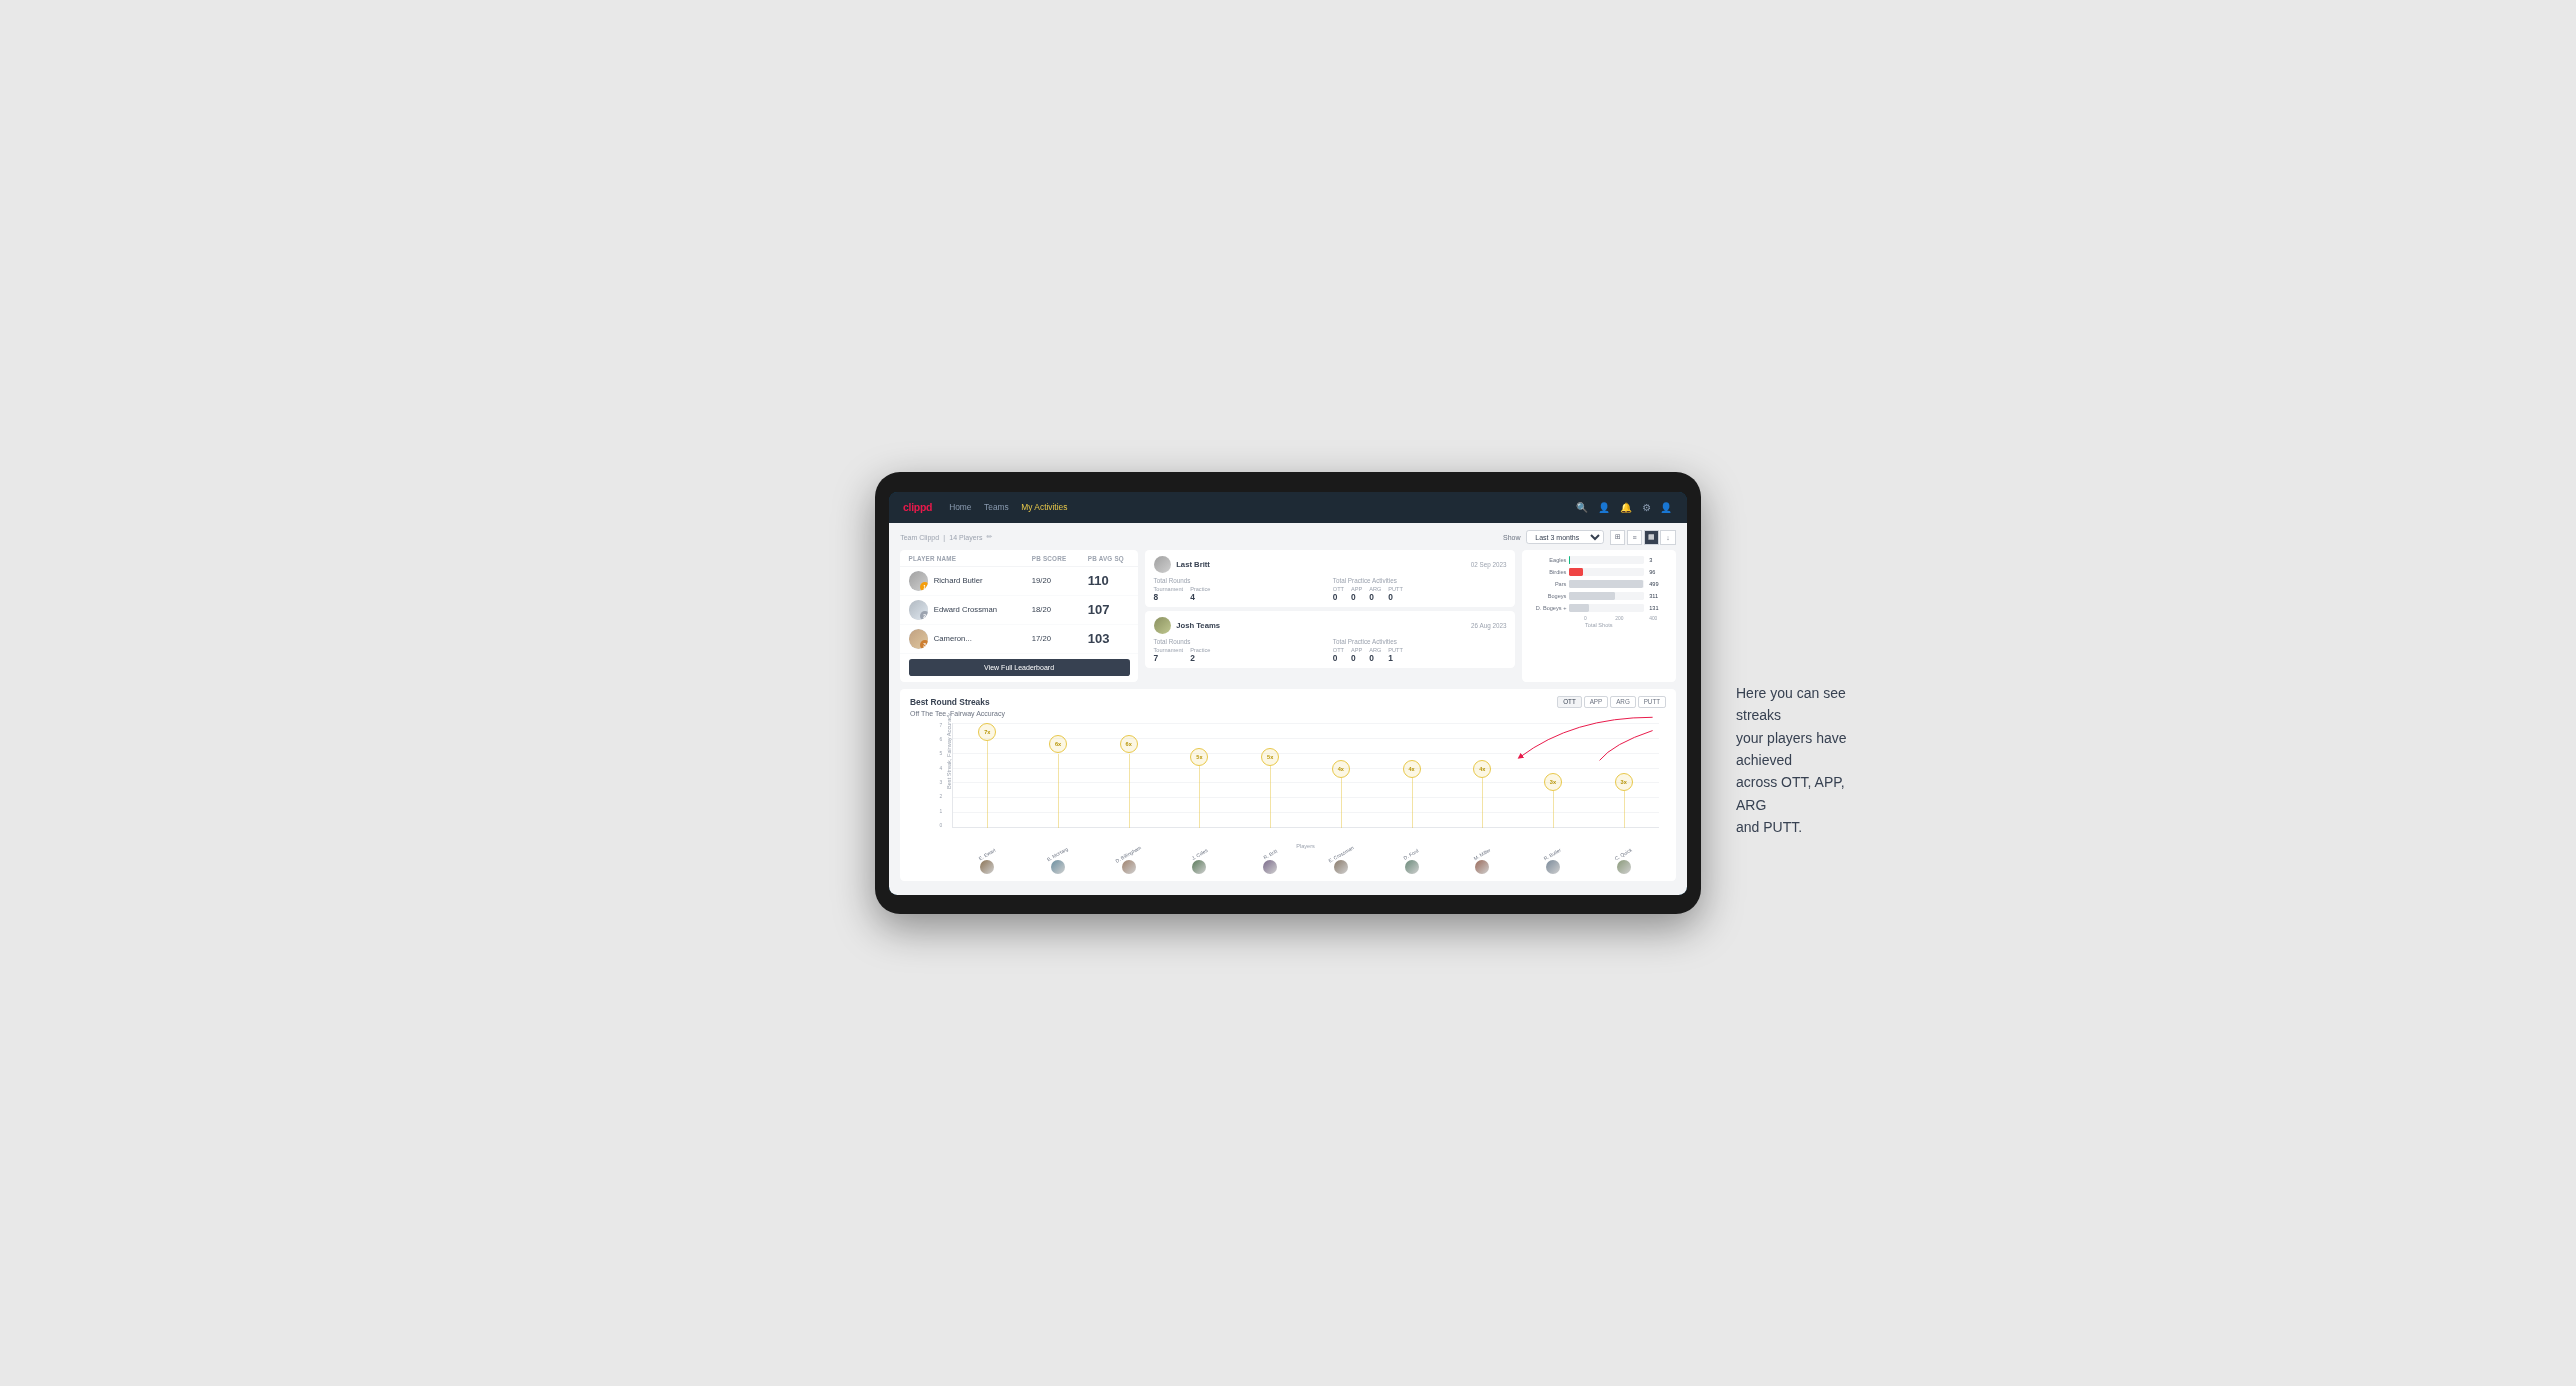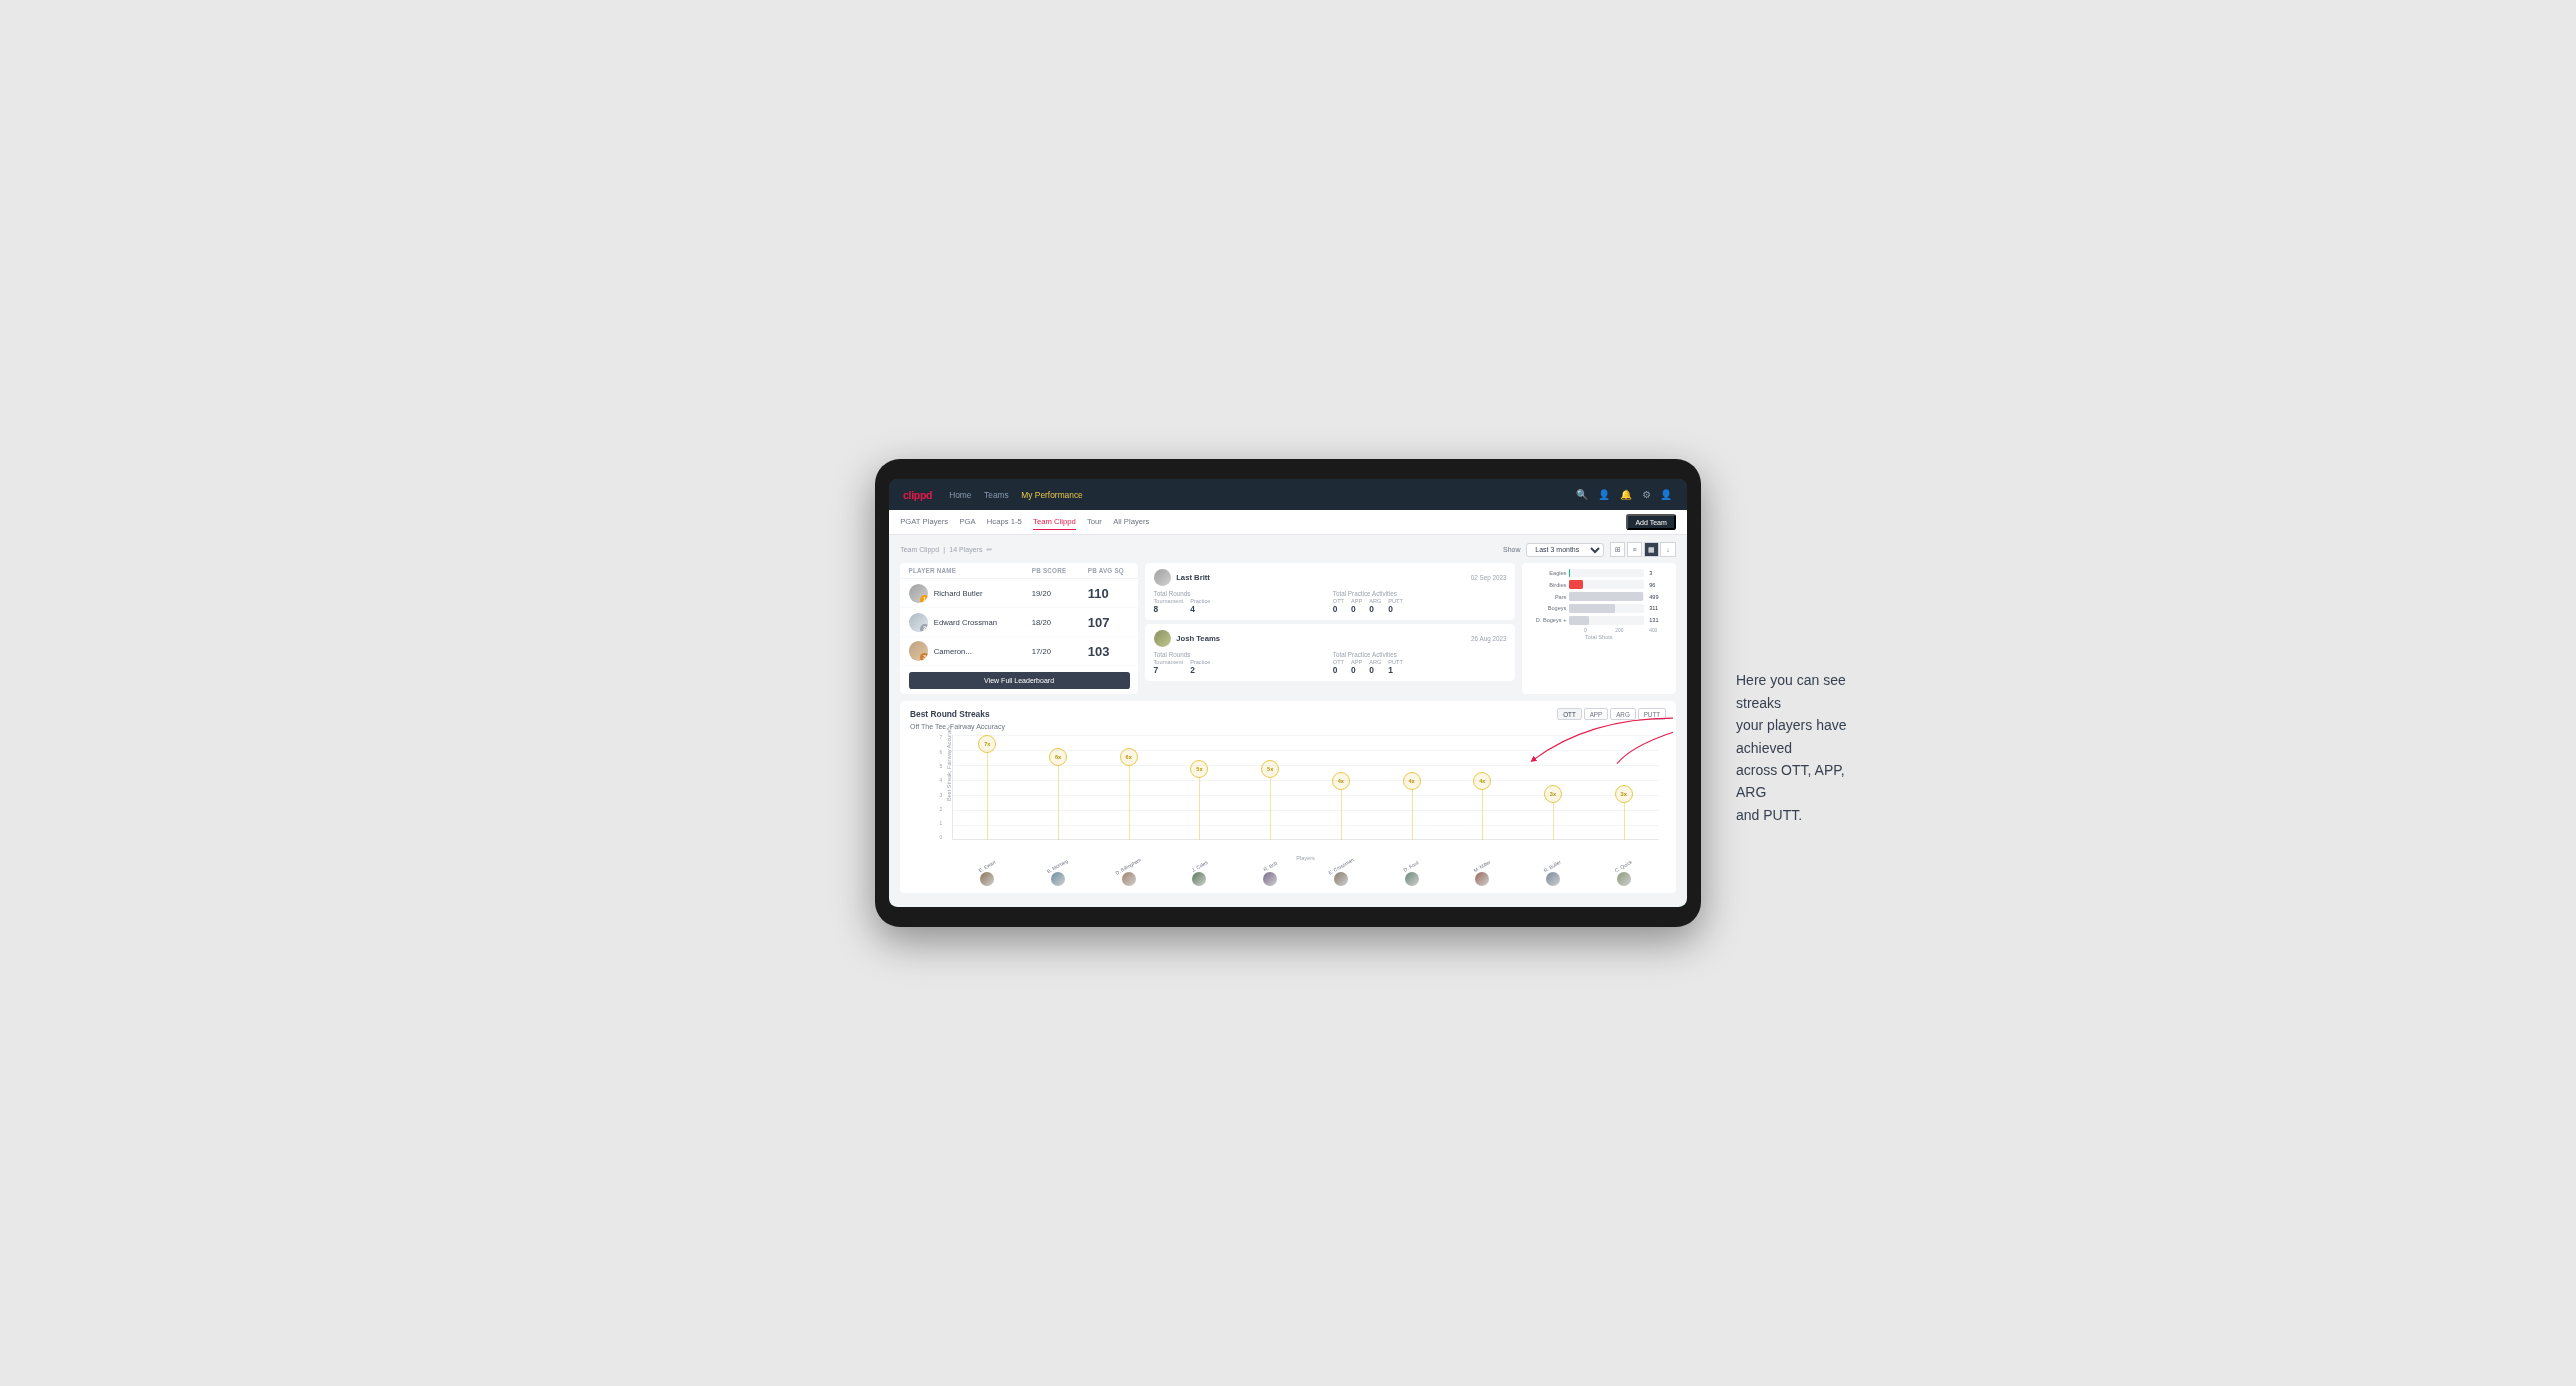--- a/index.html
+++ b/index.html
@@ -377,42 +377,31 @@
 <div style="position: relative; display: inline-block;">
 
   <div class="tablet-outer">
     <div class="tablet-screen">
 
       <div class="nav-bar">
         <div class="nav-logo">clippd</div>
         <div class="nav-links">
           <span class="nav-link">Home</span>
           <span class="nav-link">Teams</span>
-          <span class="nav-link active">My Performance</span>
+          <span class="nav-link active">My Activities</span>
         </div>
         <div class="nav-icons">
           <span class="nav-icon">🔍</span>
           <span class="nav-icon">👤</span>
           <span class="nav-icon">🔔</span>
           <span class="nav-icon">⚙</span>
           <span class="nav-icon">👤</span>
         </div>
       </div>
 
-      <div class="sub-nav">
-        <div class="sub-nav-links">
-          <span class="sub-nav-link">PGAT Players</span>
-          <span class="sub-nav-link">PGA</span>
-          <span class="sub-nav-link">Hcaps 1-5</span>
-          <span class="sub-nav-link active">Team Clippd</span>
-          <span class="sub-nav-link">Tour</span>
-          <span class="sub-nav-link">All Players</span>
-        </div>
-        <button class="add-team-btn">Add Team</button>
-      </div>
 
       <div class="main-content">
 
         <div class="team-header">
           <div class="team-title">
             <span>Team Clippd</span>
             <span>|</span>
             <span>14 Players</span>
             <span class="edit-icon">✏</span>
           </div>

